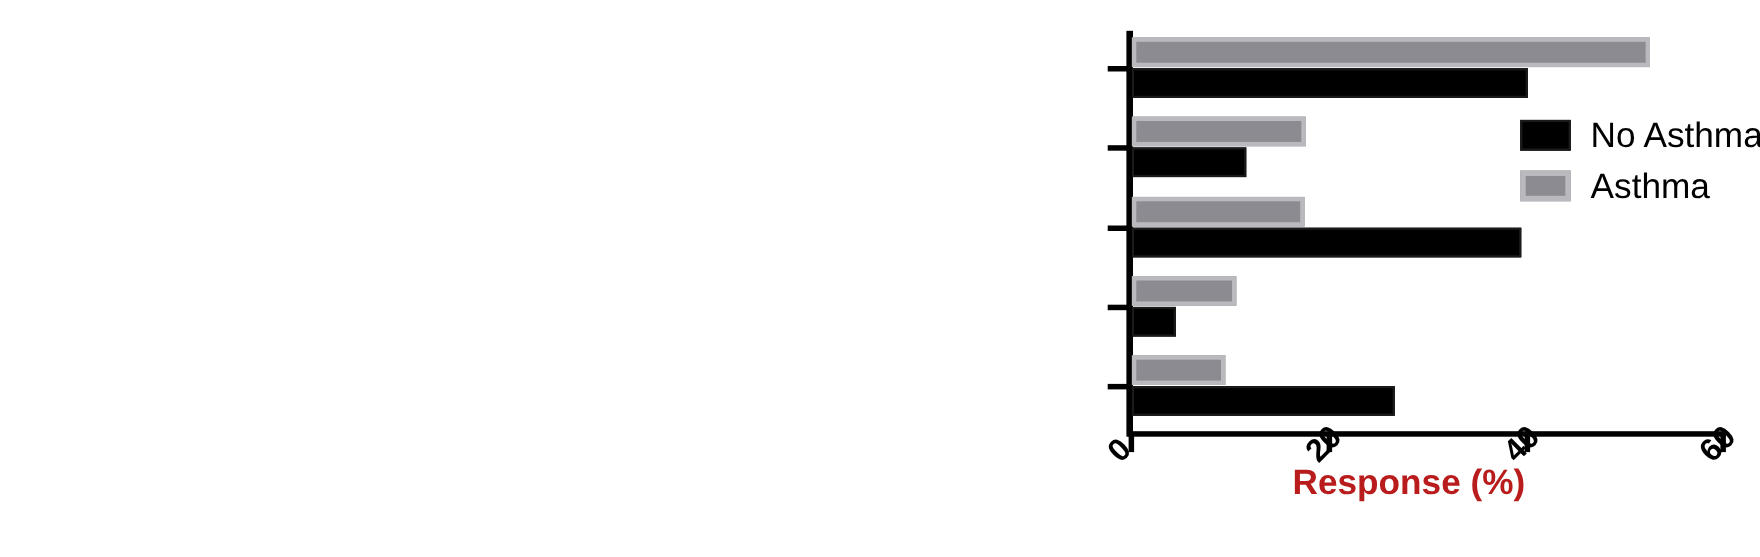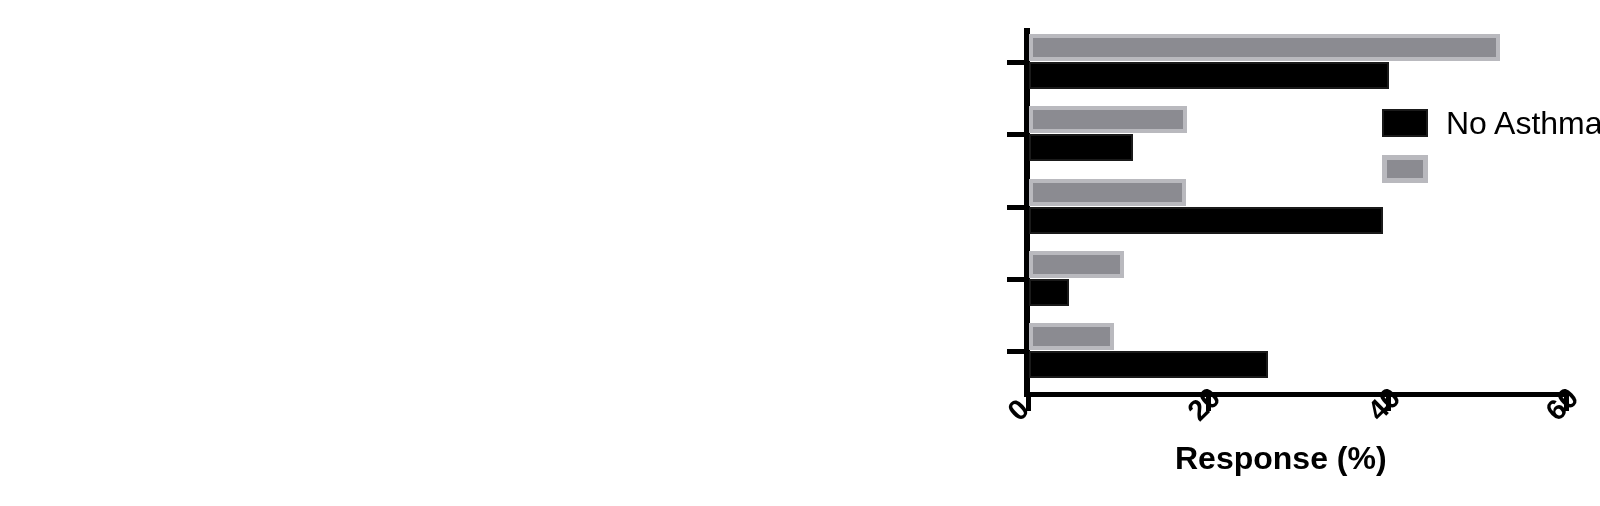--- a/index.html
+++ b/index.html
@@ -79,25 +79,25 @@
     font-size: 29px;
     color: #000000;
     transform: rotate(-45deg);
     transform-origin: left top;
     white-space: nowrap;
   }
 
   #x-axis-title {
     position: absolute;
     left: 1175px;
-    top: 440px;
+    top: 420px;
     font-family: "Liberation Sans", sans-serif;
     font-weight: bold;
     font-size: 32px;
-    color: #000000;
+    color: #b91c1c;
     white-space: nowrap;
   }
 
   
   .bar {
     position: absolute;
     box-sizing: border-box;
   }
   .bar.black {
     background: #000000;
@@ -198,16 +198,17 @@
   <div class="bar gray" style="left:1029px; top:323px; width:85px;  height:27px;"></div>
   <div class="bar black" style="left:1029px; top:351px; width:239px; height:27px;"></div>
 
   <div id="legend">
     <div class="legend-row">
       <span class="legend-swatch black"></span>
       <span class="legend-text">No Asthma</span>
     </div>
     <div class="legend-row">
       <span class="legend-swatch gray"></span>
+      <span class="legend-text">Asthma</span>
     </div>
   </div>
 
 </div>
 
 </body></html>

